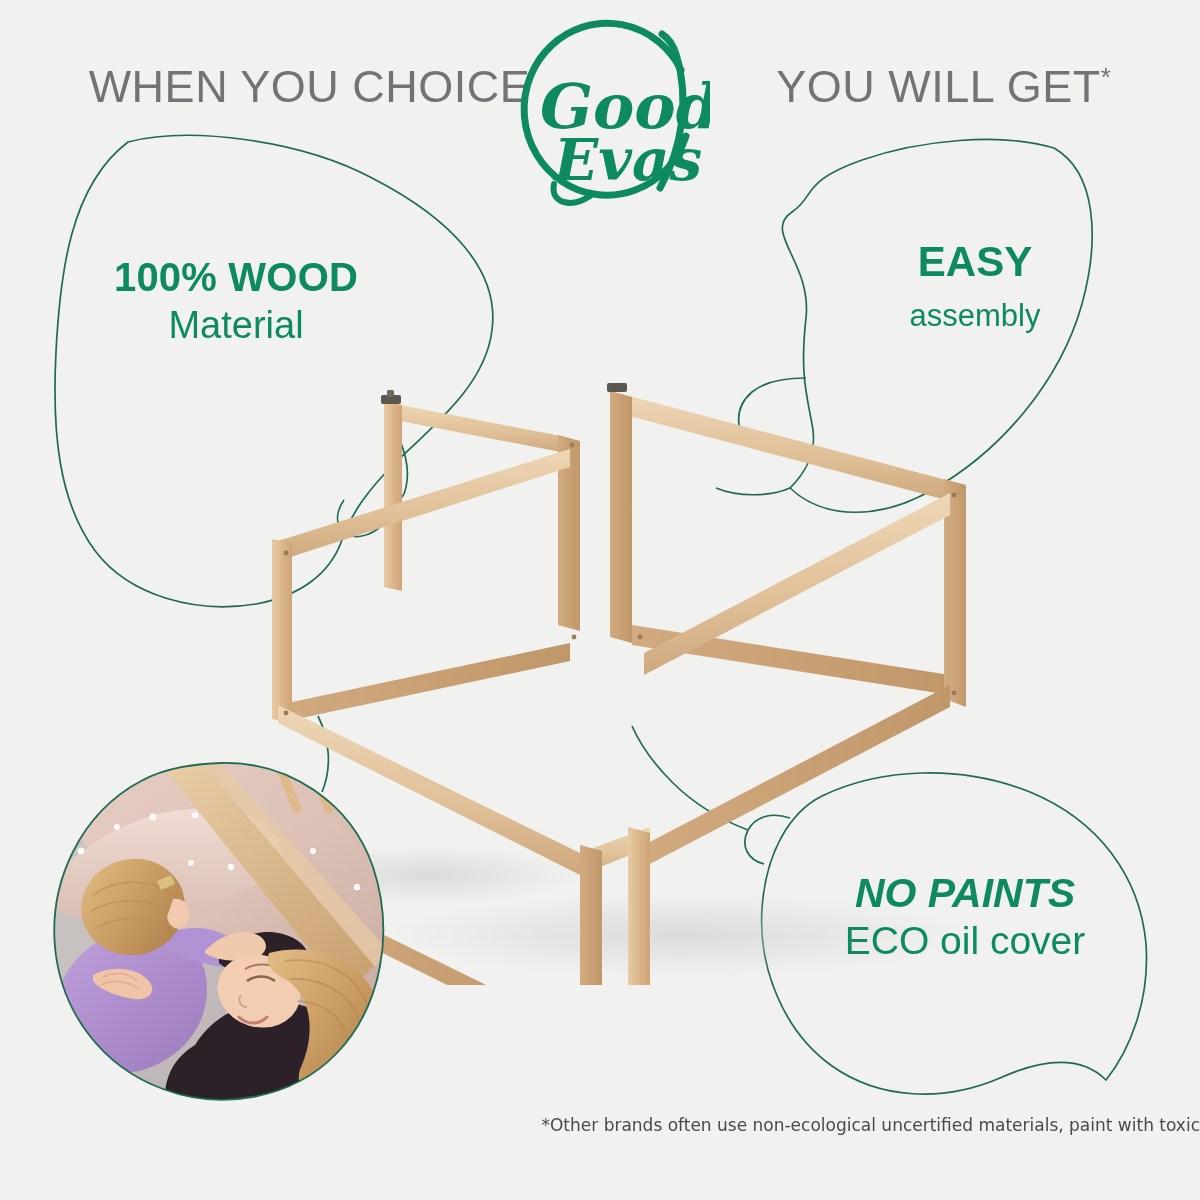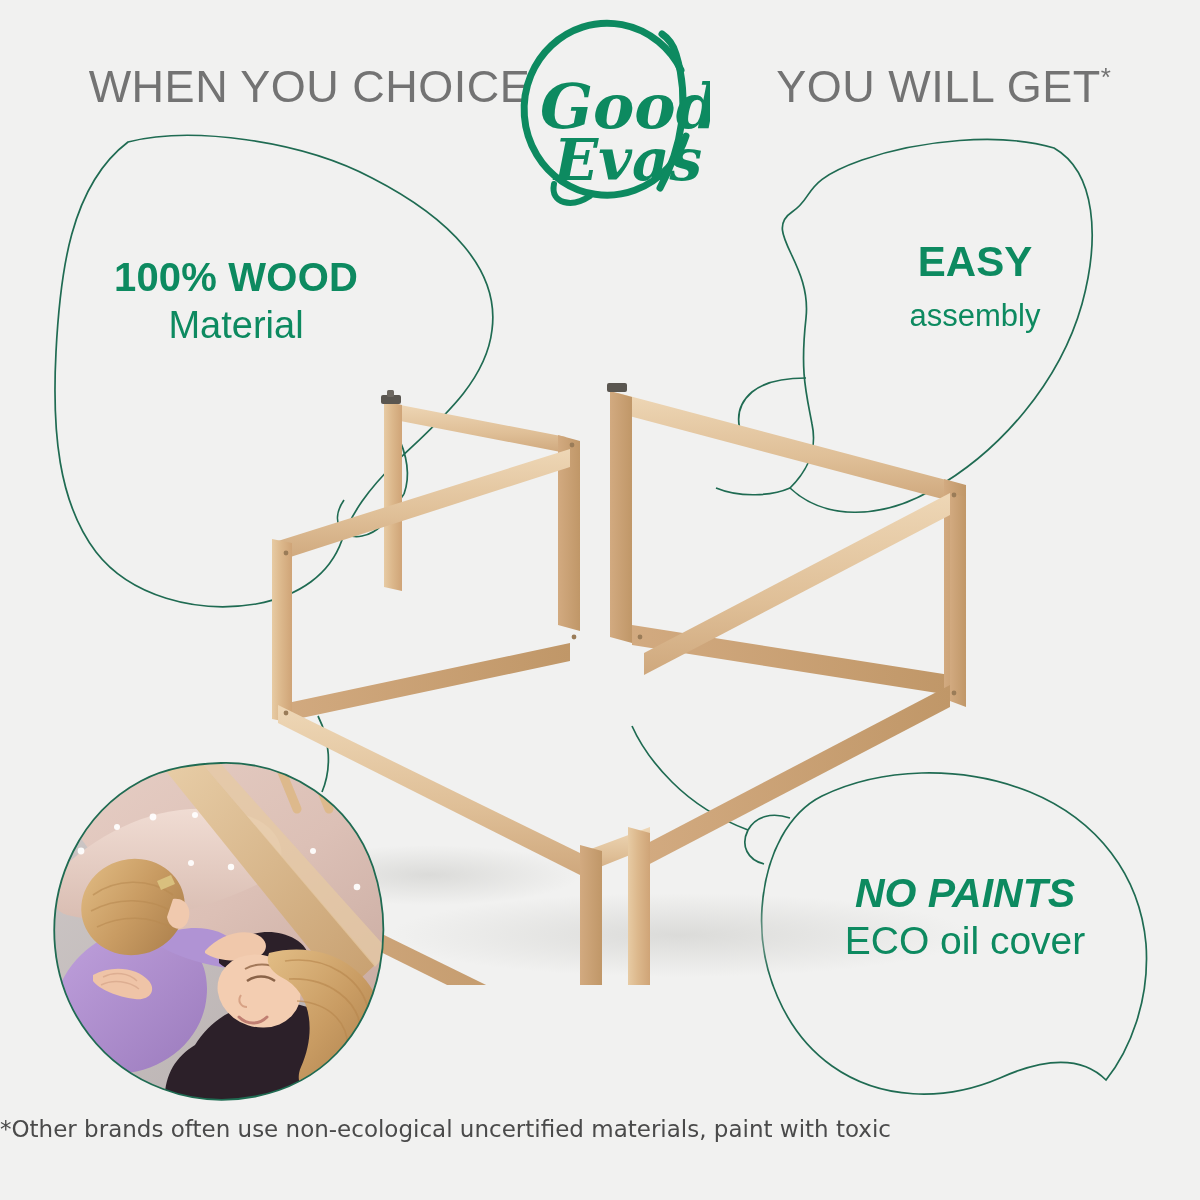--- a/index.html
+++ b/index.html
@@ -70,22 +70,22 @@
 
   
   .inset{
     position:absolute;left:45px;top:755px;width:350px;height:350px;
   }
   .inset svg{display:block;}
 
   
   .footnote{
     position:absolute;left:0;top:1113px;width:1200px;
-    text-align:left;color:#4a4a4a;
-    font-size:23px;line-height:1.42;
+    text-align:right;color:#4a4a4a;
+    font-size:17px;line-height:1.42;
     font-family:"DejaVu Sans", sans-serif;
     font-weight:400;
   }
   .footnote span{display:block;}
 </style>
 </head>
 <body>
 
 <div class="stage">
 

